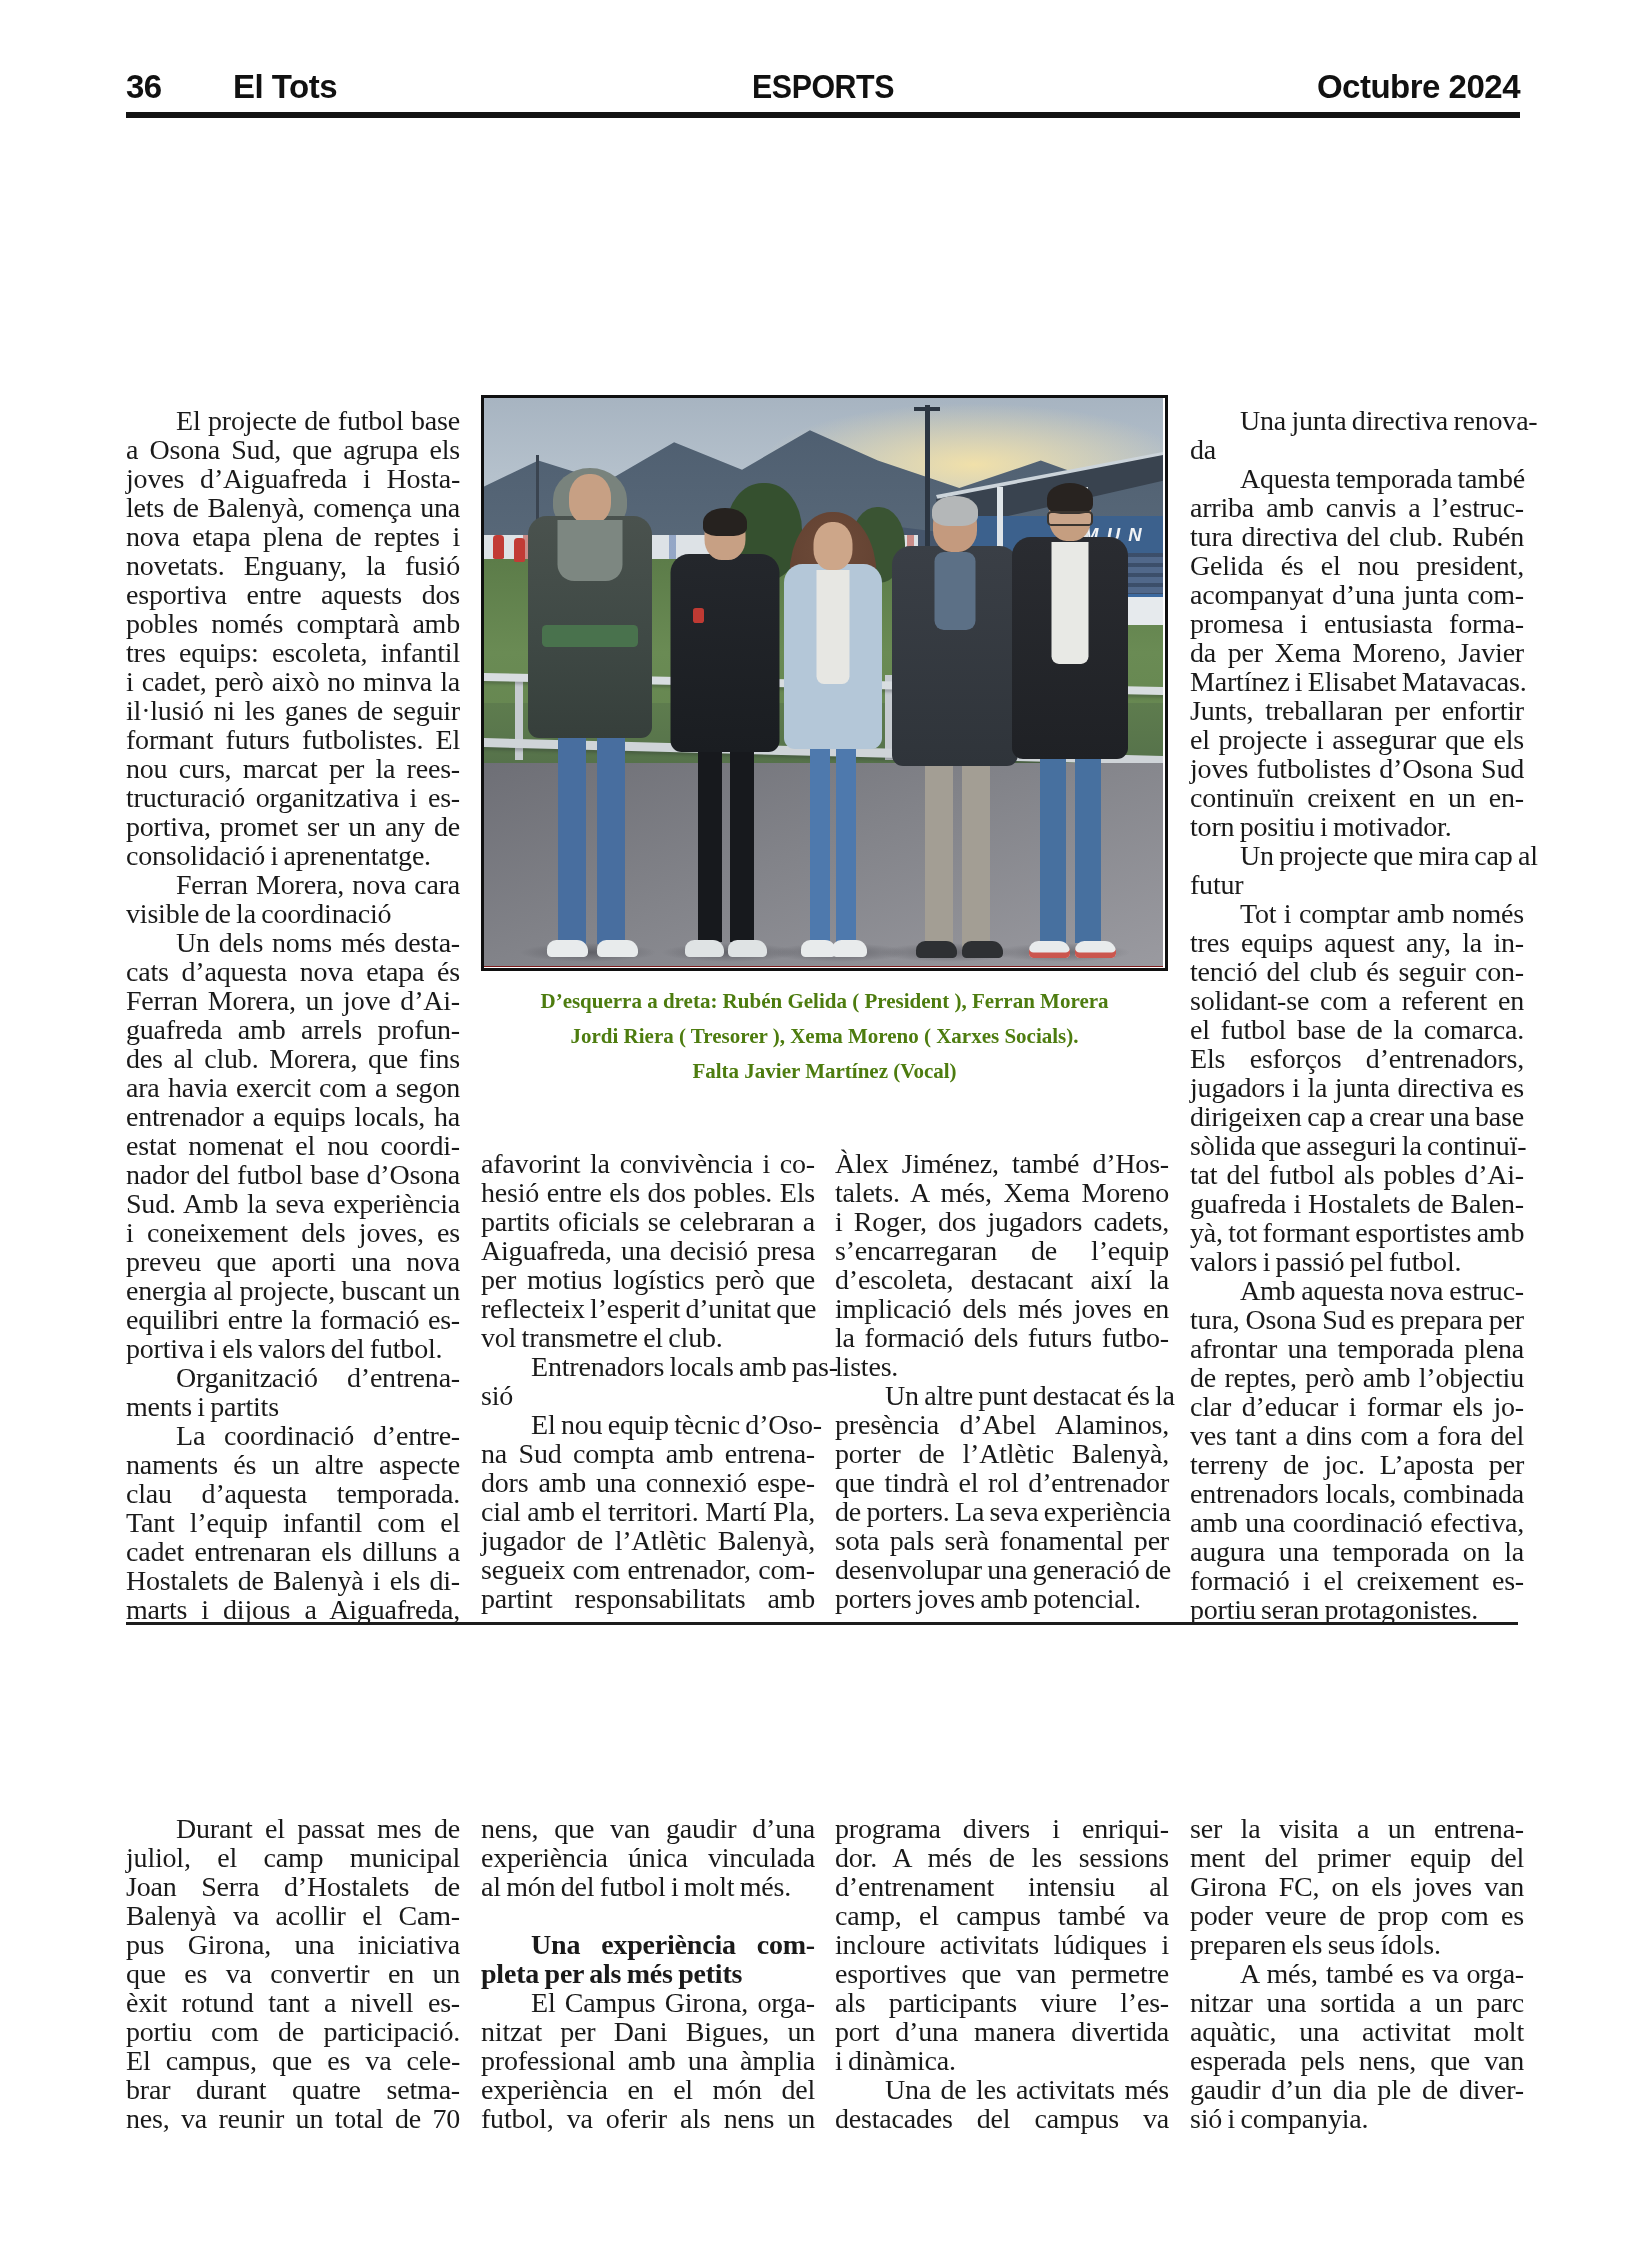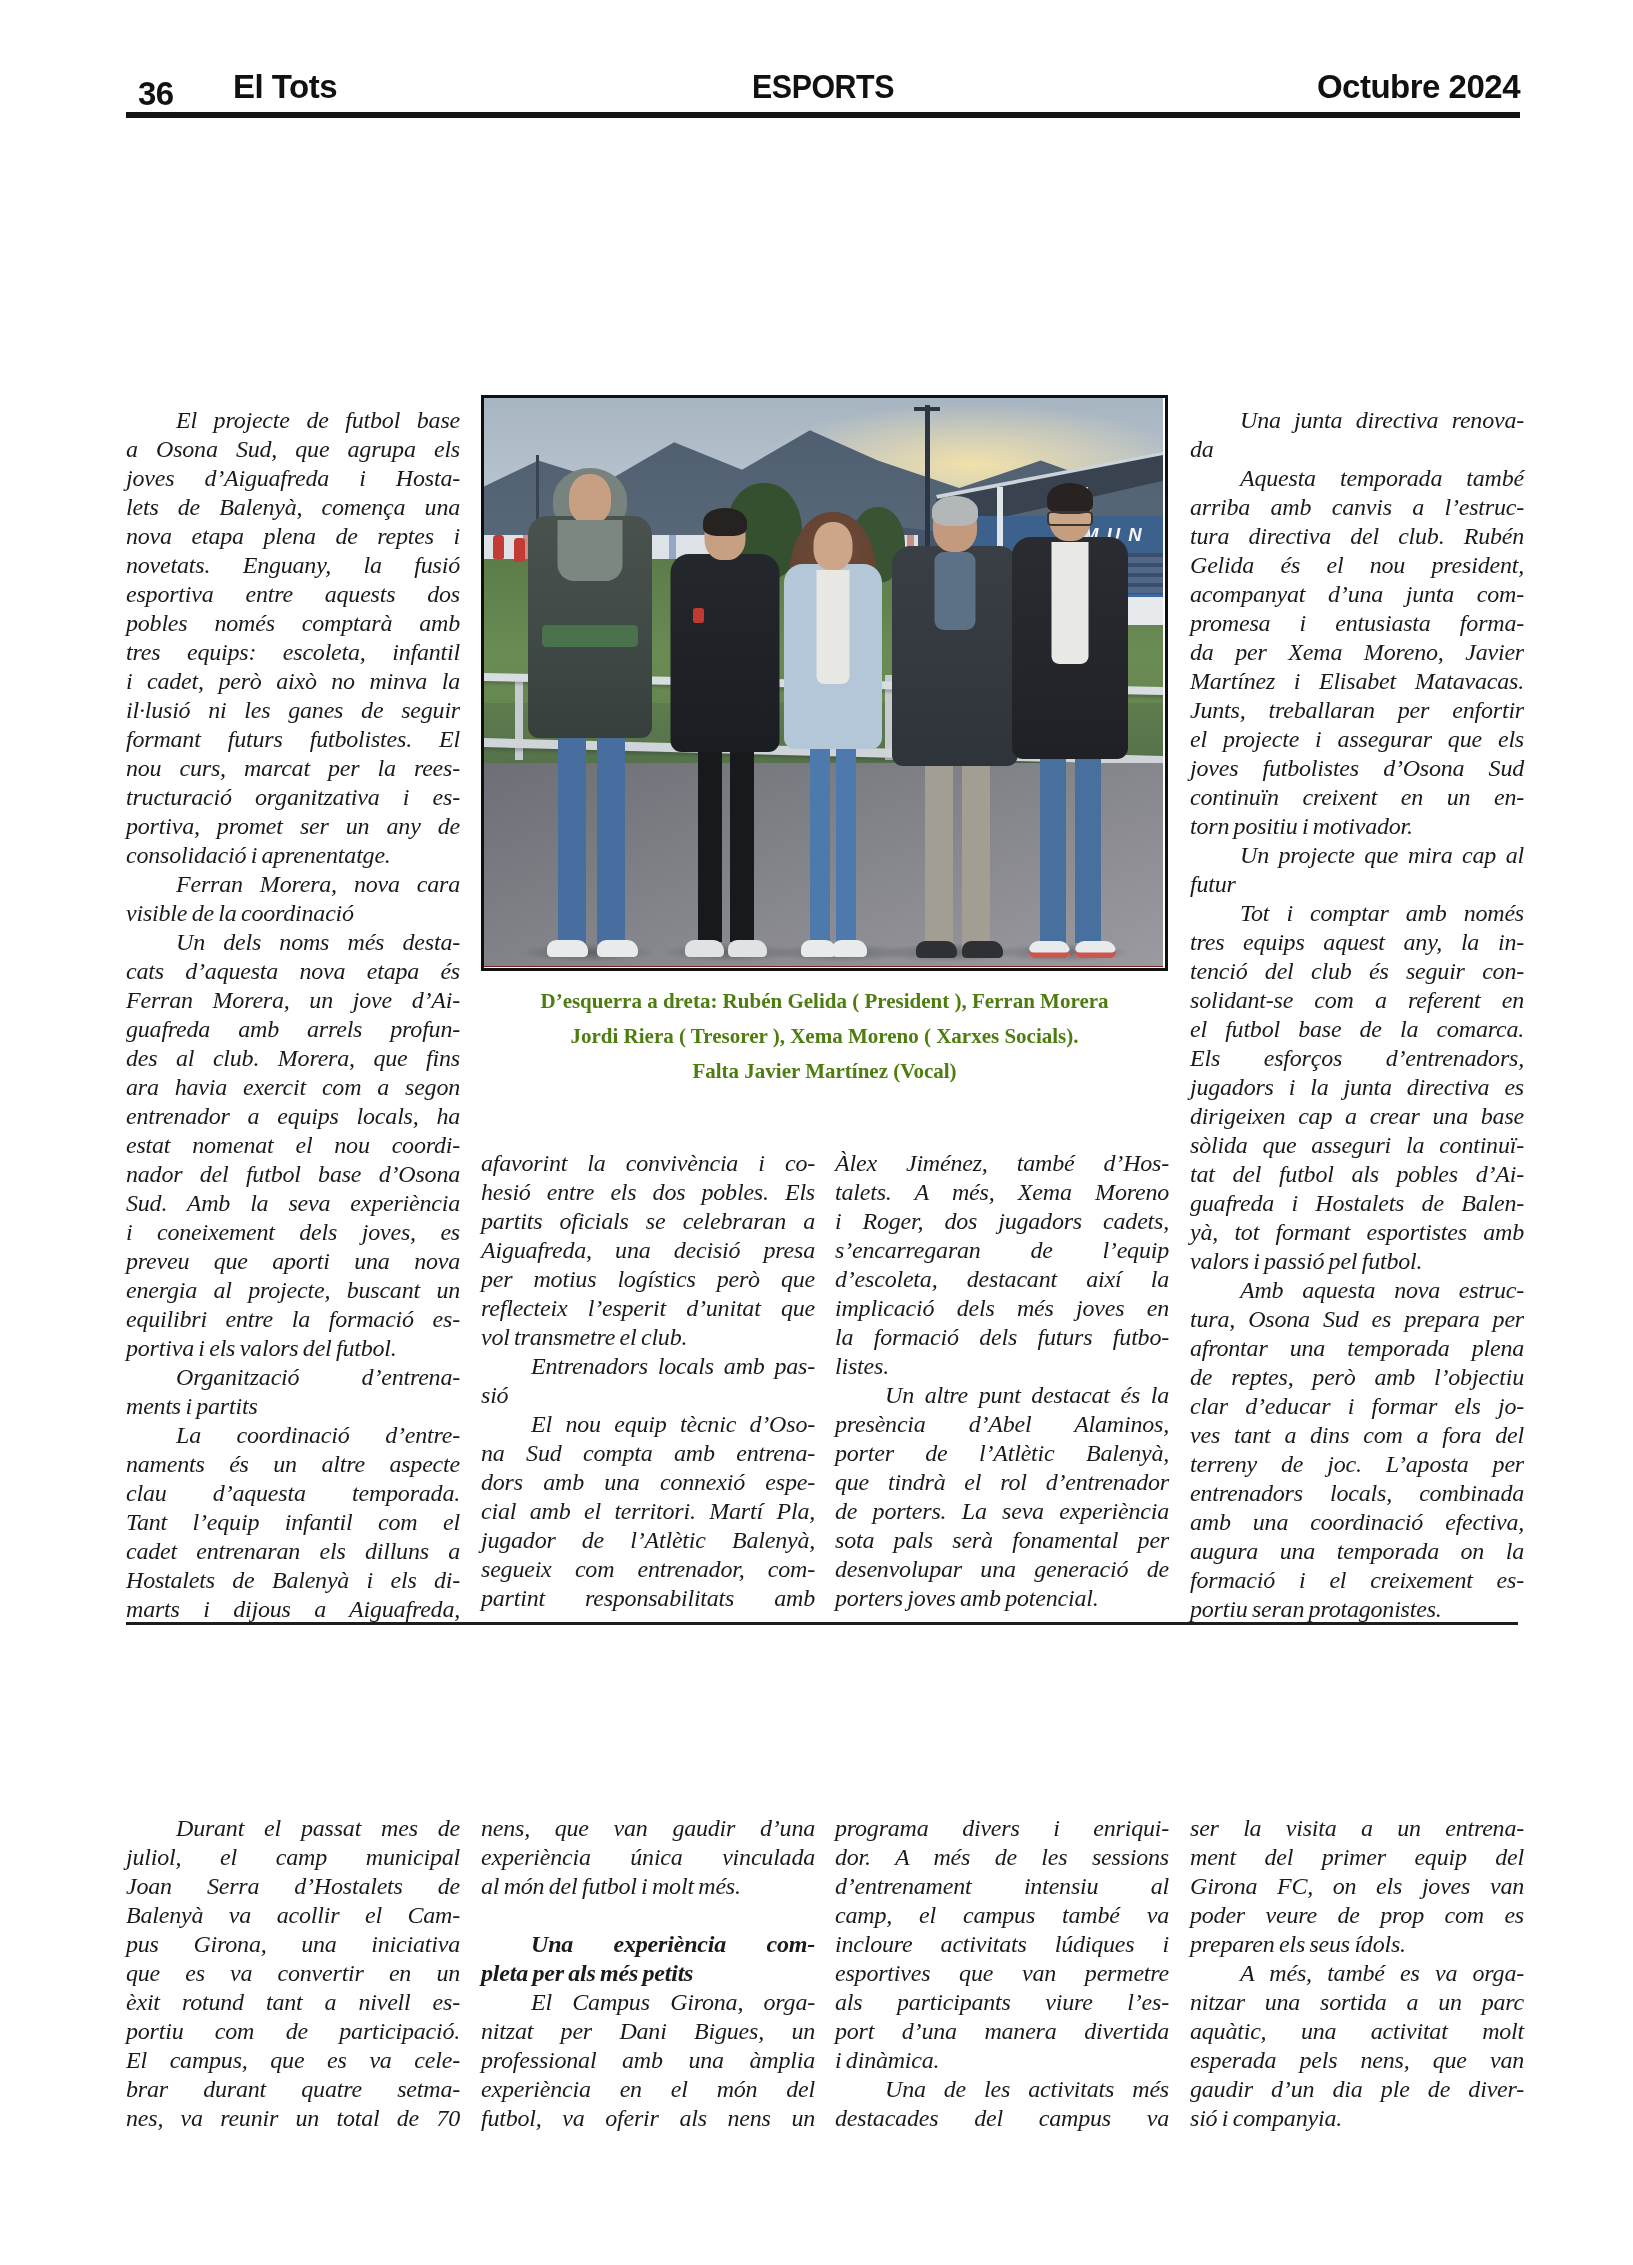--- a/index.html
+++ b/index.html
@@ -3,35 +3,35 @@
 <meta charset="utf-8">
 <style>
   html,body{margin:0;padding:0;background:#e8e8e8;}
   .page{position:relative;width:1634px;height:2266px;background:#ffffff;margin:0 auto;
         font-family:"Liberation Serif", serif;color:#1a1a1a;overflow:hidden;}
 
   
   .masthead{position:absolute;left:126px;top:66px;width:1394px;height:41px;
             font-family:"Liberation Sans", sans-serif;font-weight:700;letter-spacing:-0.5px;}
   .masthead span{position:absolute;line-height:41px;font-size:33px;color:#111;}
-  .mh-pageno{left:12px;margin-top:7px;}
+  .mh-pageno{left:0;}
   .mh-brand{left:107px;}
   .mh-section{left:50%;transform:translateX(-50%) scaleX(.92);}
   .mh-date{right:0;font-size:29.5px;}
   .masthead-rule{position:absolute;left:126px;top:112px;width:1394px;height:5.5px;background:#141414;}
 
   
   .headline{position:absolute;left:120px;width:1394px;text-align:center;color:#121212;
             font-family:"Liberation Sans", sans-serif;font-weight:700;}
   .headline .hl{display:block;font-size:57px;line-height:66px;transform:scaleX(.86);letter-spacing:-0.9px;white-space:nowrap;}
   #a1-title{top:209px;}
   #a2-title{top:1671px;}
 
   
-  .col{position:absolute;width:334px;font-size:24px;overflow:visible;font-style:italic;}
+  .col{position:absolute;width:334px;font-size:28px;overflow:visible;}
   .line{height:29px;line-height:29px;text-align:justify;text-align-last:justify;
         word-spacing:-1.4px;letter-spacing:-0.2px;white-space:nowrap;}
   .line.end{text-align-last:left;}
   .line.ind{padding-left:50px;}
   .line.bold{font-weight:700;}
   .cx1{left:126px;} .cx2{left:481px;} .cx3{left:835px;} .cx4{left:1190px;}
   .a1top{top:406px;} .a1mid{top:1149px;} .a2top{top:1814px;}
 
   
   .caption{position:absolute;left:481px;top:984px;width:687px;}

